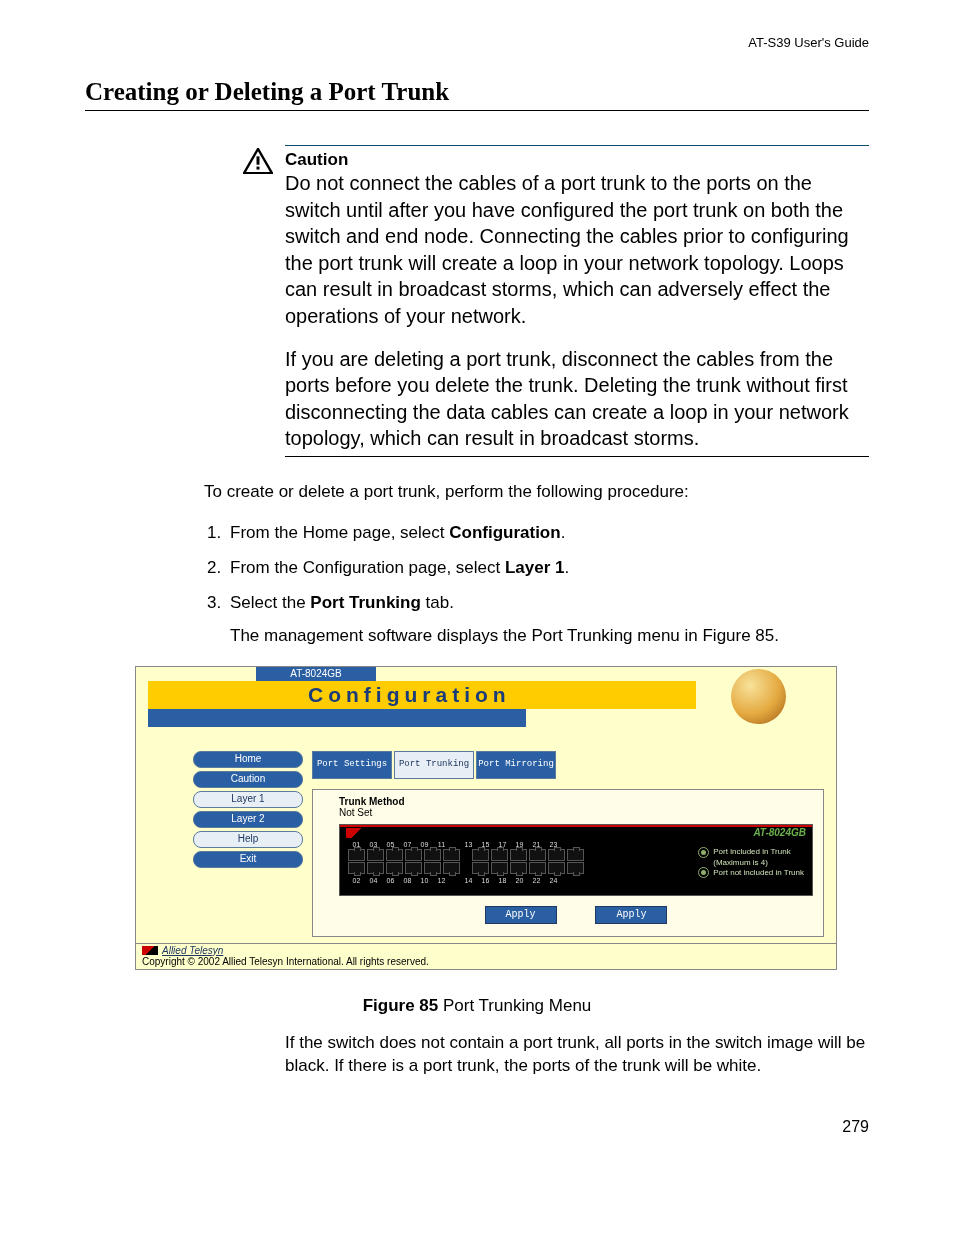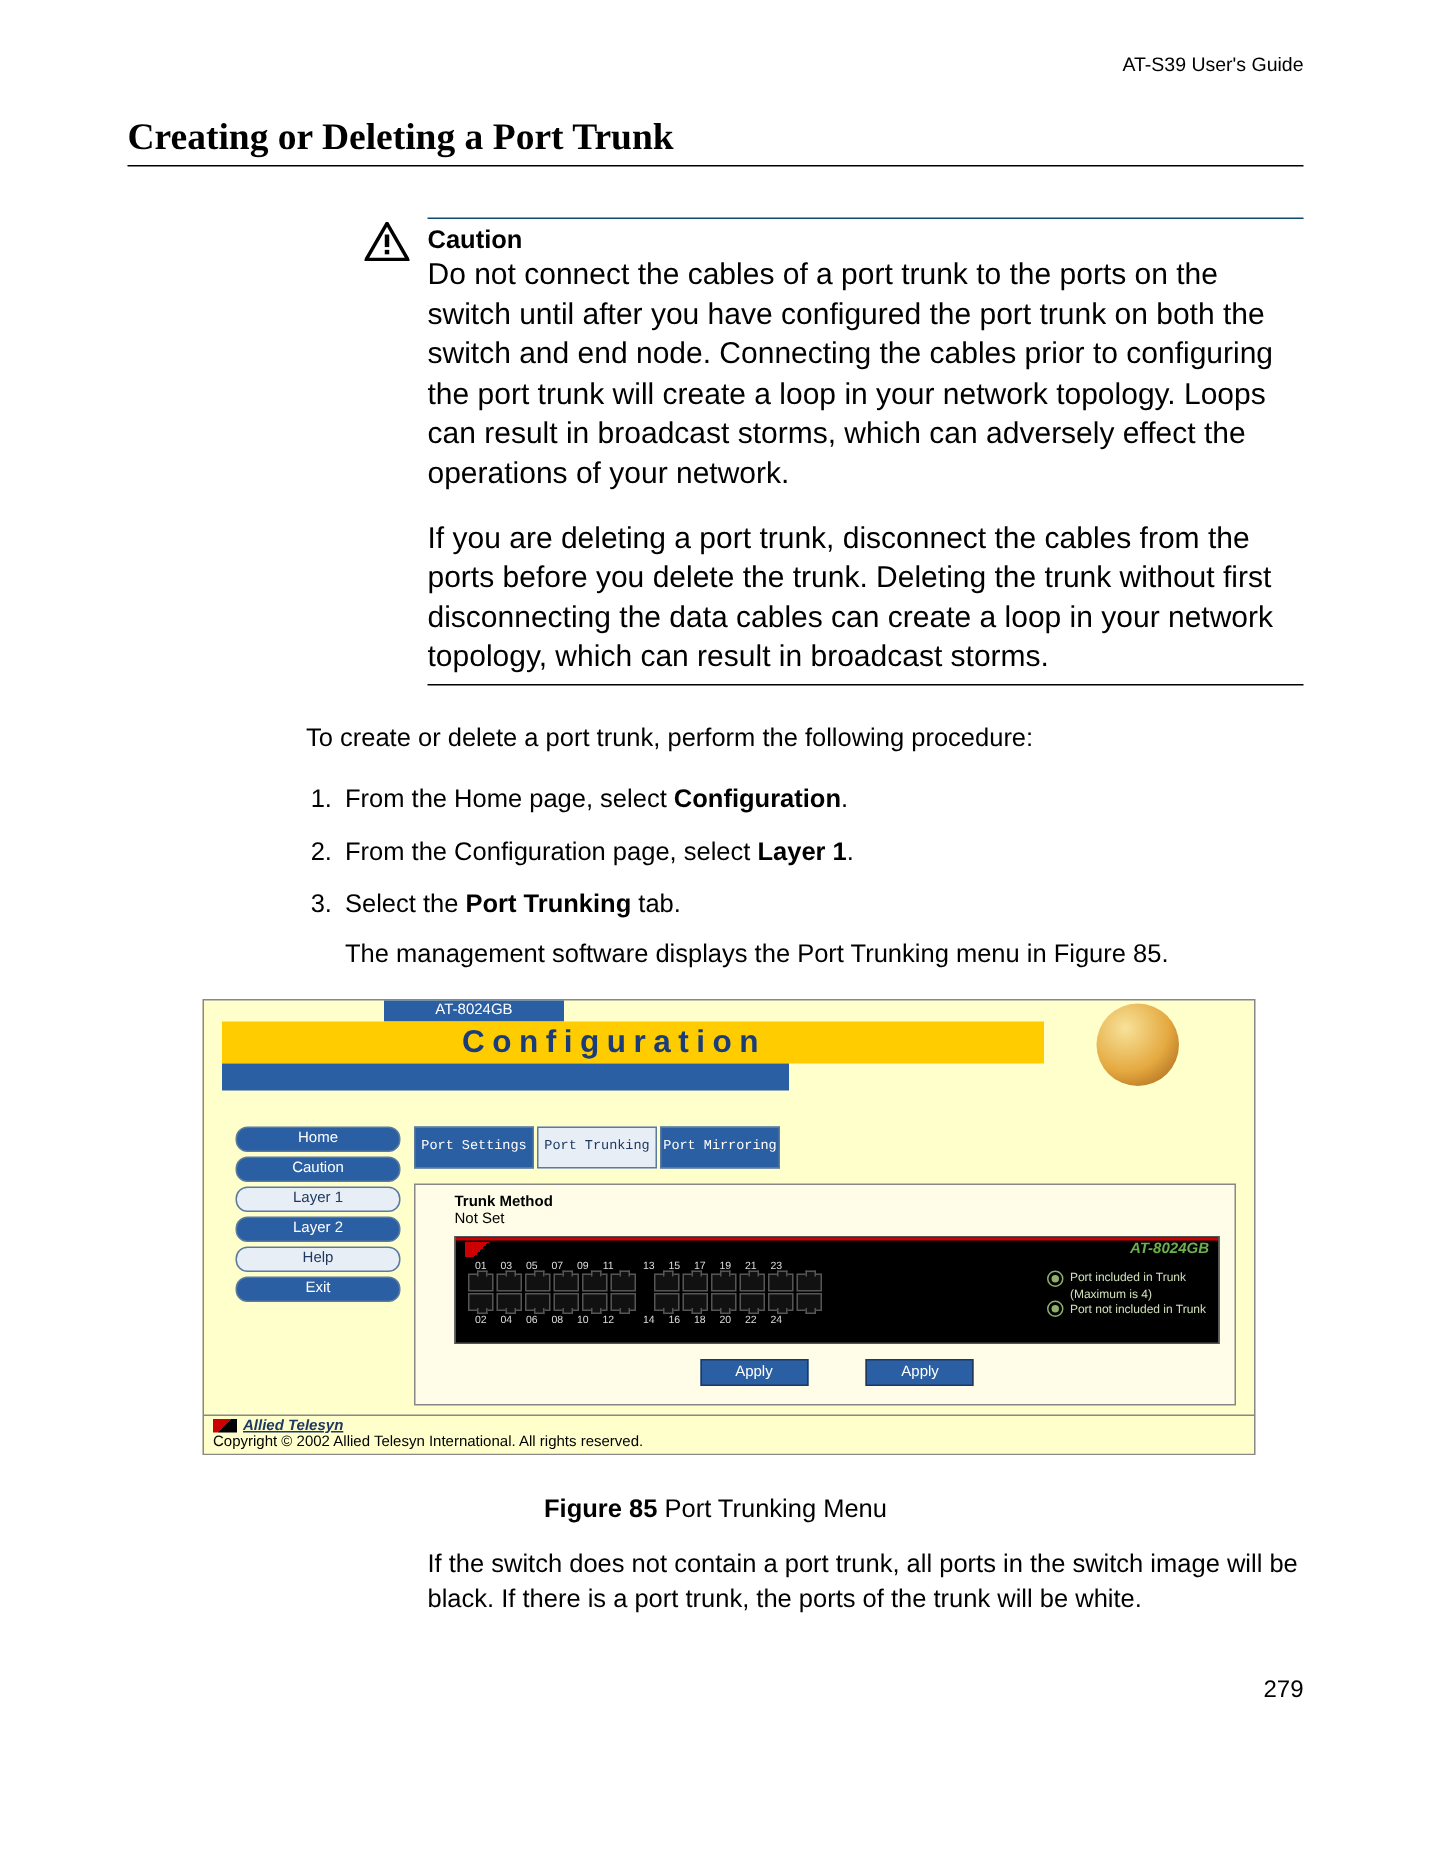--- a/index.html
+++ b/index.html
@@ -103,20 +103,21 @@
   .globe {
     position: absolute;
     right: 50px; top: 2px;
     width: 55px; height: 55px;
     border-radius: 50%;
     background: radial-gradient(circle at 35% 30%, #f7e29a 0%, #e5a940 55%, #9c5a14 100%);
   }
   .fig-body {
     display: flex;
     padding: 6px 12px 6px 12px;
+    margin-left: 36px;
   }
   .nav-col {
     width: 128px;
     padding-top: 8px;
   }
   .nav-btn {
     display: block;
     margin: 0 auto 3px auto;
     width: 108px; height: 15px;
     line-height: 14px;
@@ -197,34 +198,34 @@
     width:9px; height:9px; border-radius:50%; border:1px solid #8fae6a;
     display:inline-block; position:relative;
   }
   .radio-dot.filled::after{
     content:""; position:absolute; left:2px; top:2px; width:5px; height:5px; border-radius:50%; background:#8fae6a;
   }
   .act-btns { text-align:center; }
   .act-btn {
     display:inline-block; width:70px; height:16px; line-height:15px;
     text-align:center; background:#2b5fa3; color:#fff; font-size:10px;
-    margin: 0 18px; border:1px solid #1e3860;
+    margin: 0 18px; border:1px solid #1e3860;font-family:Liberation Mono, monospace;
   }
   .fig-footer {
     border-top: 1px solid #888;
     background: #FFFFCC;
     font-size: 10px;
     padding: 1px 6px 2px 6px;
   }
   .brand-row { display:flex; align-items:center; gap:4px; }
   .brand-logo {
     width:16px; height:9px;
     background: linear-gradient(135deg, #c00 50%, #000 50%);
   }
-  .brand-name { color:#1e3860; font-style:italic; font-weight:bold; font-size:10px; text-decoration: underline;}
+  .brand-name { color:#1e3860; font-style:italic; font-weight:normal; font-size:10px; text-decoration: underline;}
   .copyright { color:#000; font-size:10px; }
   .figure-caption {
     text-align: center;
     font-size: 17px;
     margin: 26px 0 16px 0;
   }
   .figure-caption b { font-weight: bold; }
   .after-fig {
     margin-left: 200px;
     font-size: 17px;

